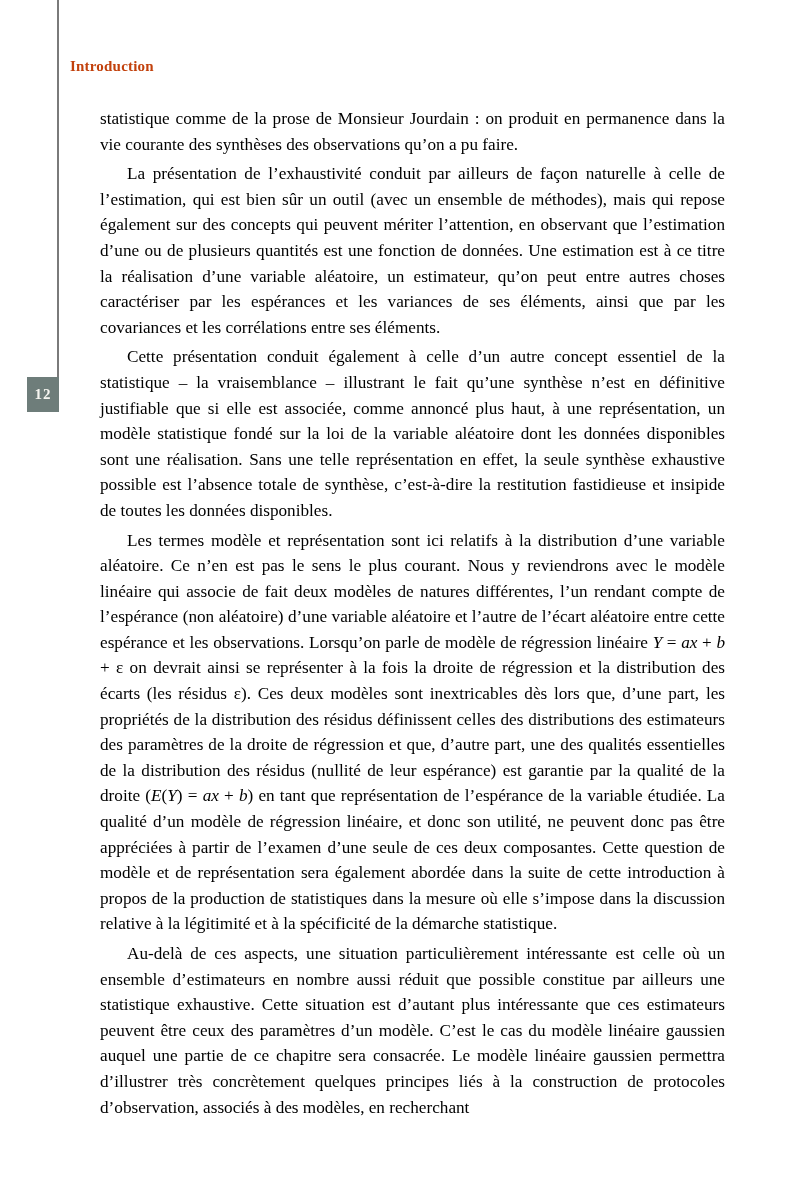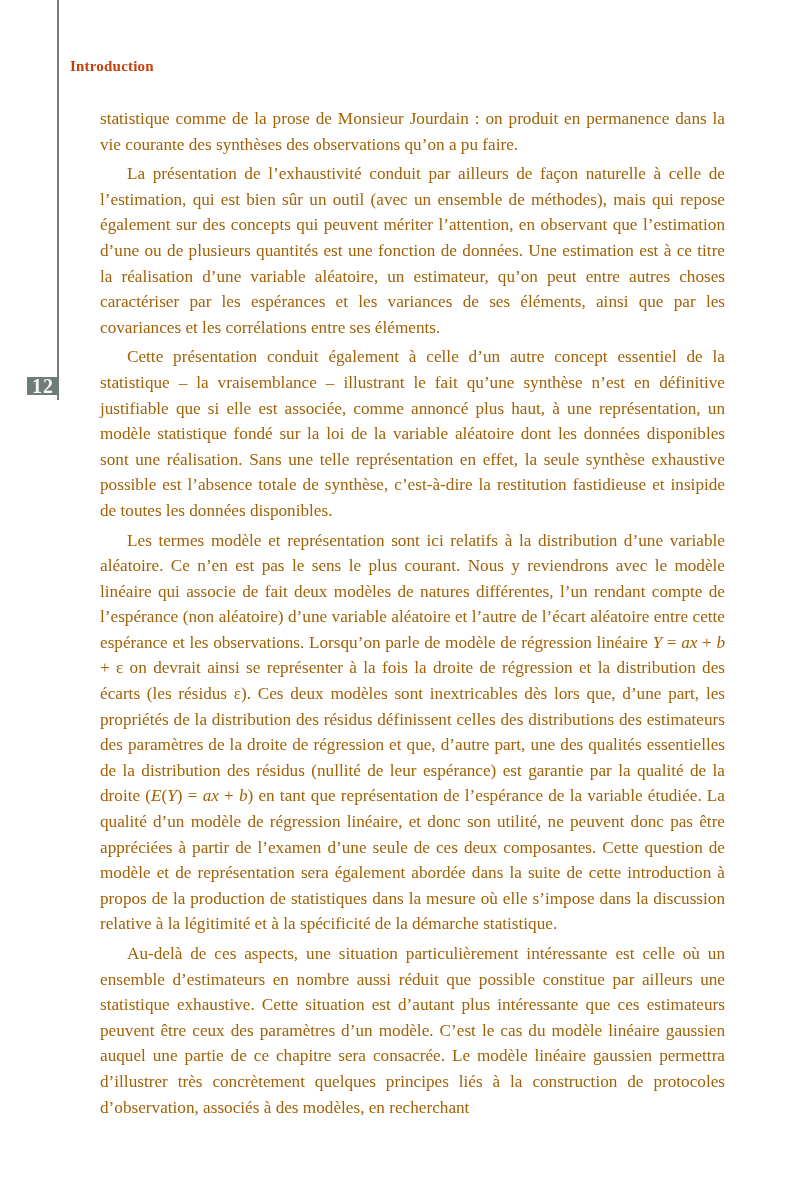--- a/index.html
+++ b/index.html
@@ -25,24 +25,24 @@
     position: absolute;
     left: 70px; top: 58px;
     font-size: 15px;
     font-weight: bold;
     letter-spacing: 0.2px;
     color: #c2410c;
   }
   .page-badge {
     position: absolute;
     left: 27px; top: 377px;
-    width: 32px; height: 18px;
+    width: 32px; height: 35px;
     background: #6e7d7a;
     color: #f7f6f1;
-    font-size: 20px;
+    font-size: 15px;
     font-weight: bold;
     display: flex;
     align-items: center;
     justify-content: center;
     letter-spacing: 1px;
   }
   .body-text {
     position: absolute;
     left: 100px; top: 106px;
     width: 625px;
@@ -58,20 +58,20 @@
   .body-text p.para.indent { text-indent: 27px; }
   .body-text .it { font-style: italic; }
 </style>
 </head>
 <body>
 
 <div class="page">
   <div class="left-rule" style="background: rgb(122, 122, 122);"></div>
   <div class="running-header">Introduction</div>
   <div class="page-badge" style="background: rgb(110, 125, 122); color: rgb(247, 246, 241);">12</div>
-  <div class="body-text" style="color: #a16207;">
+  <div class="body-text" style="color: #000000;">
       <p class="para"><span>statistique comme de la prose de Monsieur Jourdain : on produit en permanence dans la vie courante des synthèses des observations qu’on a pu faire.</span></p>
       <p class="para indent"><span>La présentation de l’exhaustivité conduit par ailleurs de façon naturelle à celle de l’estimation, qui est bien sûr un outil (avec un ensemble de méthodes), mais qui repose également sur des concepts qui peuvent mériter l’attention, en observant que l’estimation d’une ou de plusieurs quantités est une fonction de données. Une estimation est à ce titre la réalisation d’une variable aléatoire, un estimateur, qu’on peut entre autres choses caractériser par les espérances et les variances de ses éléments, ainsi que par les covariances et les corrélations entre ses éléments.</span></p>
       <p class="para indent"><span>Cette présentation conduit également à celle d’un autre concept essentiel de la statistique – la vraisemblance – illustrant le fait qu’une synthèse n’est en définitive justifiable que si elle est associée, comme annoncé plus haut, à une représentation, un modèle statistique fondé sur la loi de la variable aléatoire dont les données disponibles sont une réalisation. Sans une telle représentation en effet, la seule synthèse exhaustive possible est l’absence totale de synthèse, c’est-à-dire la restitution fastidieuse et insipide de toutes les données disponibles.</span></p>
       <p class="para indent"><span>Les termes modèle et représentation sont ici relatifs à la distribution d’une variable aléatoire. Ce n’en est pas le sens le plus courant. Nous y reviendrons avec le modèle linéaire qui associe de fait deux modèles de natures différentes, l’un rendant compte de l’espérance (non aléatoire) d’une variable aléatoire et l’autre de l’écart aléatoire entre cette espérance et les observations. Lorsqu’on parle de modèle de régression linéaire </span><span class="it">Y</span><span> = </span><span class="it">ax</span><span> + </span><span class="it">b</span><span> + ε on devrait ainsi se représenter à la fois la droite de régression et la distribution des écarts (les résidus ε). Ces deux modèles sont inextricables dès lors que, d’une part, les propriétés de la distribution des résidus définissent celles des distributions des estimateurs des paramètres de la droite de régression et que, d’autre part, une des qualités essentielles de la distribution des résidus (nullité de leur espérance) est garantie par la qualité de la droite (</span><span class="it">E</span><span>(</span><span class="it">Y</span><span>) = </span><span class="it">ax</span><span> + </span><span class="it">b</span><span>) en tant que représentation de l’espérance de la variable étudiée. La qualité d’un modèle de régression linéaire, et donc son utilité, ne peuvent donc pas être appréciées à partir de l’examen d’une seule de ces deux composantes. Cette question de modèle et de représentation sera également abordée dans la suite de cette introduction à propos de la production de statistiques dans la mesure où elle s’impose dans la discussion relative à la légitimité et à la spécificité de la démarche statistique.</span></p>
       <p class="para indent"><span>Au-delà de ces aspects, une situation particulièrement intéressante est celle où un ensemble d’estimateurs en nombre aussi réduit que possible constitue par ailleurs une statistique exhaustive. Cette situation est d’autant plus intéressante que ces estimateurs peuvent être ceux des paramètres d’un modèle. C’est le cas du modèle linéaire gaussien auquel une partie de ce chapitre sera consacrée. Le modèle linéaire gaussien permettra d’illustrer très concrètement quelques principes liés à la construction de protocoles d’observation, associés à des modèles, en recherchant</span></p>
     </div>
 </div>
 
 </body></html>

